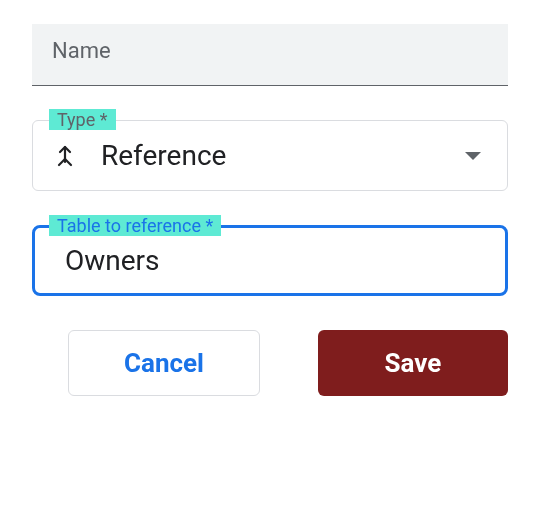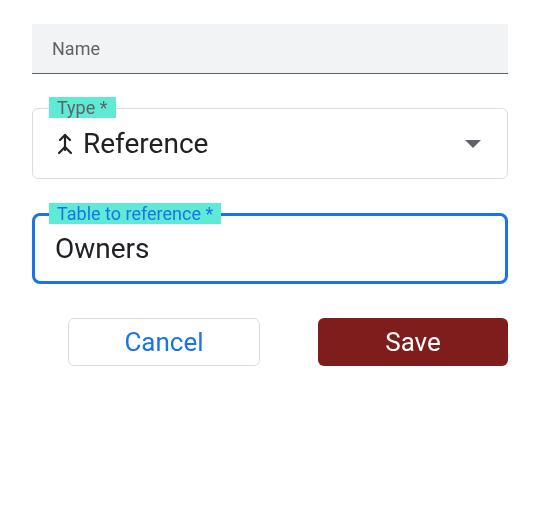--- a/index.html
+++ b/index.html
@@ -14,60 +14,60 @@
       height: 510px;
       padding: 24px 32px;
     }
     .name-field {
       background: #f1f3f4;
       padding: 14px 20px 8px 20px;
       border-bottom: 1px solid #5f6368;
       margin-bottom: 34px;
     }
     .name-label {
-      font-size: 18px;
+      font-size: 22px;
       color: #5f6368;
-      margin-bottom: 6px;
+      margin-bottom: 14px;
       display: block;
     }
     .name-value {
       font-size: 30px;
       color: #202124;
       font-weight: 400;
     }
     .outlined-field {
       position: relative;
       border: 1px solid #dadce0;
       border-radius: 6px;
       padding: 18px 20px 18px 20px;
       margin-bottom: 34px;
     }
     .outlined-field.focused {
       border: 3px solid #1a73e8;
       border-radius: 8px;
-      padding: 16px 18px 16px 20px;
+      padding: 16px 18px 16px 30px;
     }
     .outlined-label {
       position: absolute;
       top: -12px;
       left: 16px;
       background: #5eead4;
       padding: 0 8px;
       font-size: 18px;
       color: #5f6368;
     }
     .outlined-field.focused .outlined-label {
       color: #1a73e8;
       top: -13px;
       left: 14px;
     }
     .type-content {
       display: flex;
       align-items: center;
-      gap: 6px;
+      gap: 24px;
     }
     .type-icon {
       width: 24px;
       height: 24px;
       color: #202124;
       flex-shrink: 0;
     }
     .type-value {
       font-size: 28px;
       color: #202124;
@@ -85,24 +85,24 @@
       font-size: 28px;
       color: #202124;
     }
     .button-row {
       display: flex;
       gap: 22px;
       margin-top: 30px;
     }
     .btn {
       flex: 1;
-      height: 48px;
+      height: 66px;
       border-radius: 6px;
       font-size: 26px;
-      font-weight: 400;
+      font-weight: 700;
       cursor: pointer;
       display: flex;
       align-items: center;
       justify-content: center;
       font-family: inherit;
       margin-left: 36px;
     }
     .btn-cancel {
       background: #fff;
       border: 1px solid #dadce0;

